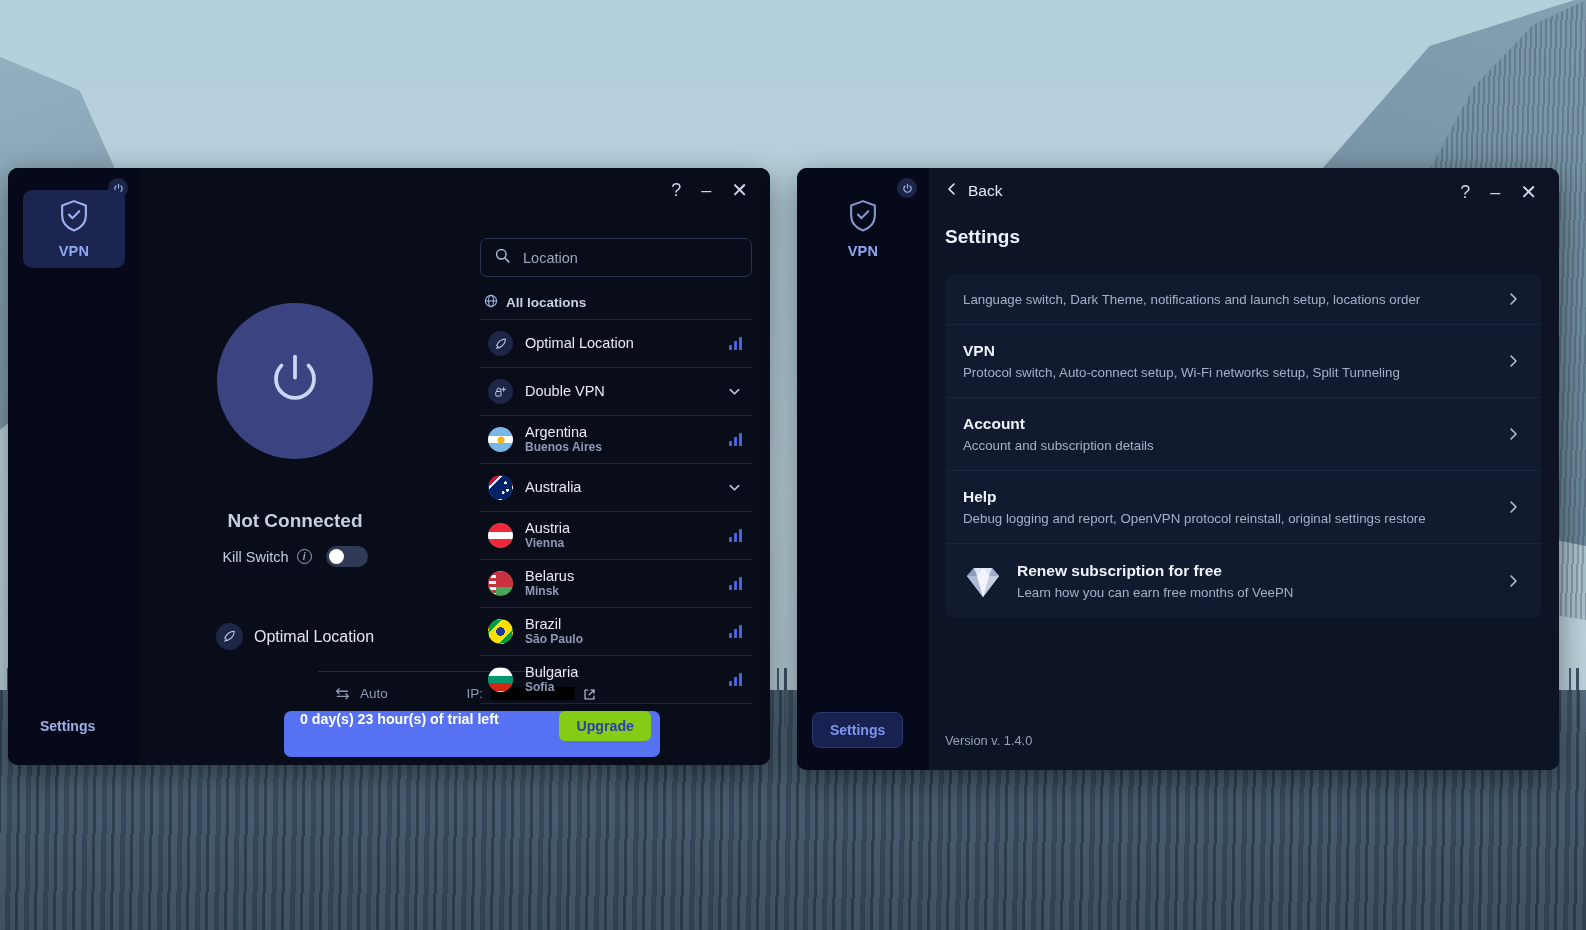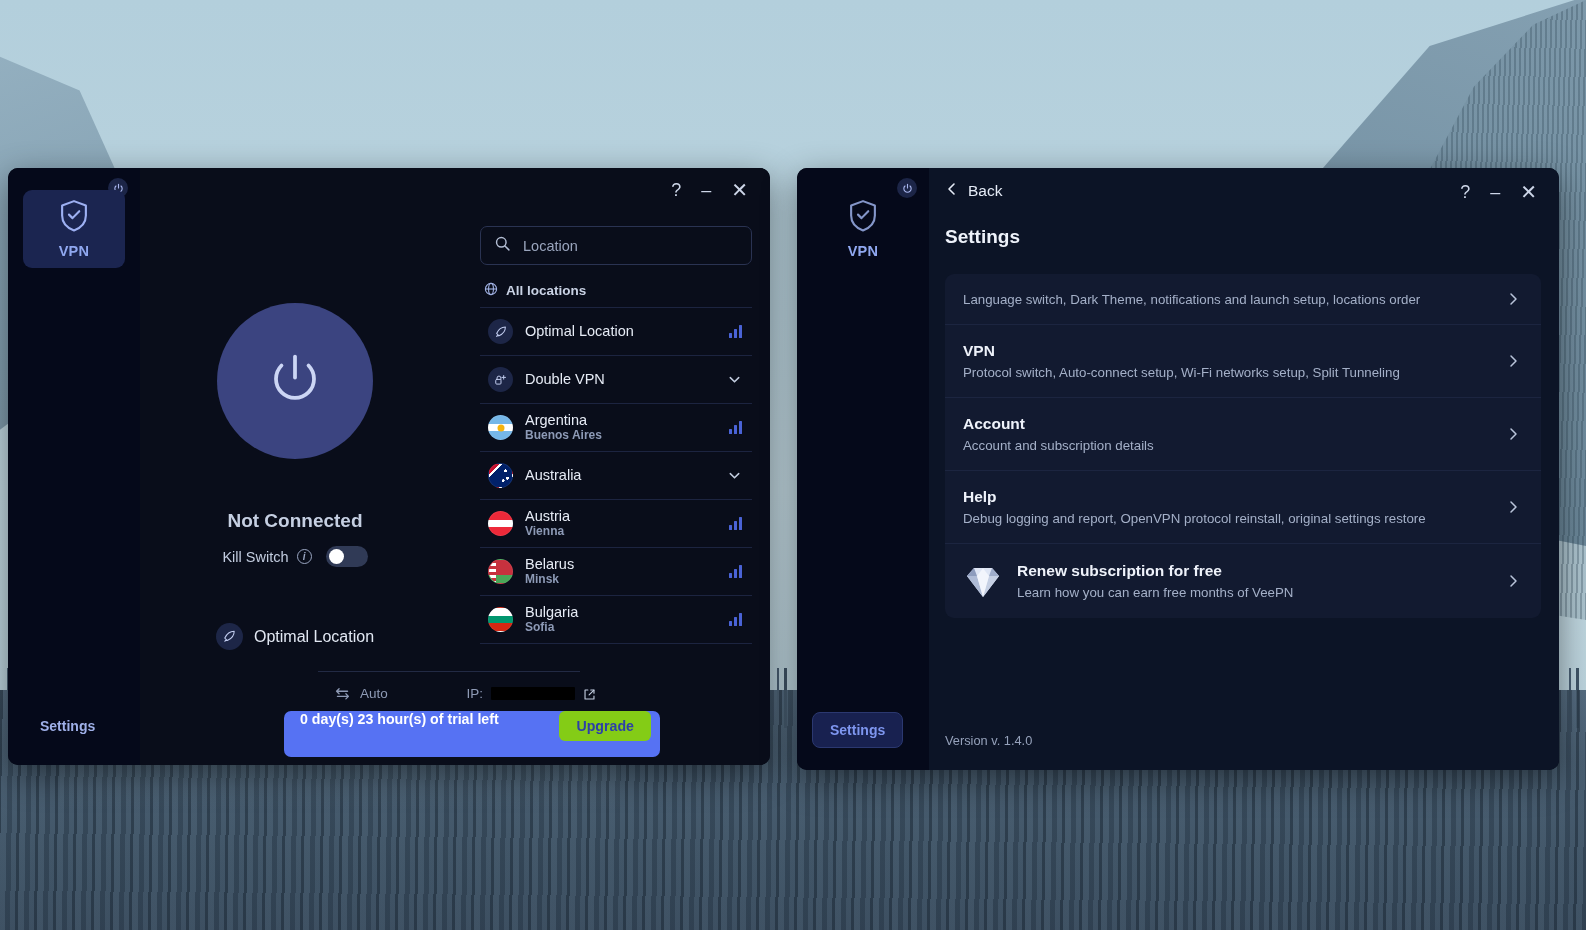--- a/index.html
+++ b/index.html
@@ -177,21 +177,21 @@
   }
   .trial-text { font-size: 14.2px; font-weight: bold; color: #fff; }
   .upgrade-btn {
     margin-left: auto; background: #84cc16; color: #2d3fa8;
     font-size: 14.2px; font-weight: bold; padding: 7px 17px; border-radius: 6px;
     border: none; font-family: inherit; cursor: pointer;
   }
 
   
   .loc-col {
-    position: absolute; right: 8px; top: 4px; width: 282px; height: 100%;
+    position: absolute; right: 8px; top: 16px; width: 282px; height: 100%;
     padding-top: 54px;
   }
   .search-box {
     margin: 0 0 0 0; width: 272px; height: 39px;
     border: 1px solid #2a3352; border-radius: 7px;
     display: flex; align-items: center; padding: 0 13px; gap: 12px;
     background: transparent;
   }
   .search-box svg { width: 17px; height: 17px; flex: 0 0 17px; }
   .search-box input {
@@ -470,20 +470,34 @@
               </span>
             </span>
           </div>
           <div class="loc-item">
             <span class="flag" style="background:linear-gradient(180deg,#c8313e 0 66%,#4aa657 66% 100%)">
               <span style="position:absolute;left:0;top:0;width:7px;height:100%;background:repeating-linear-gradient(180deg,#c8313e 0 3px,#fff 3px 6px)"></span>
             </span>
             <span class="loc-texts">
               <span class="loc-name">Belarus</span>
               <span class="loc-city">Minsk</span>
+            </span>
+            <span class="loc-right">
+              <span class="bars">
+                <i></i>
+                <i></i>
+                <i></i>
+              </span>
+            </span>
+          </div>
+          <div class="loc-item">
+            <span class="flag" style="background:radial-gradient(circle at 50% 50%, #1d3a8f 0 26%, transparent 27%), linear-gradient(135deg, #009b3a 0 28%, #fedf00 28% 72%, #009b3a 72% 100%)"></span>
+            <span class="loc-texts">
+              <span class="loc-name">Brazil</span>
+              <span class="loc-city">São Paulo</span>
             </span>
             <span class="loc-right">
               <span class="bars">
                 <i></i>
                 <i></i>
                 <i></i>
               </span>
             </span>
           </div>
           <div class="loc-item">

